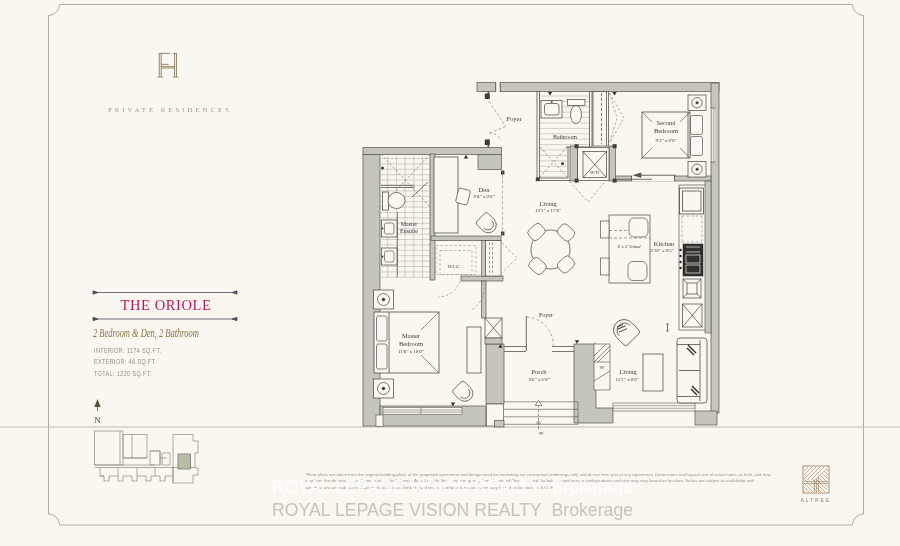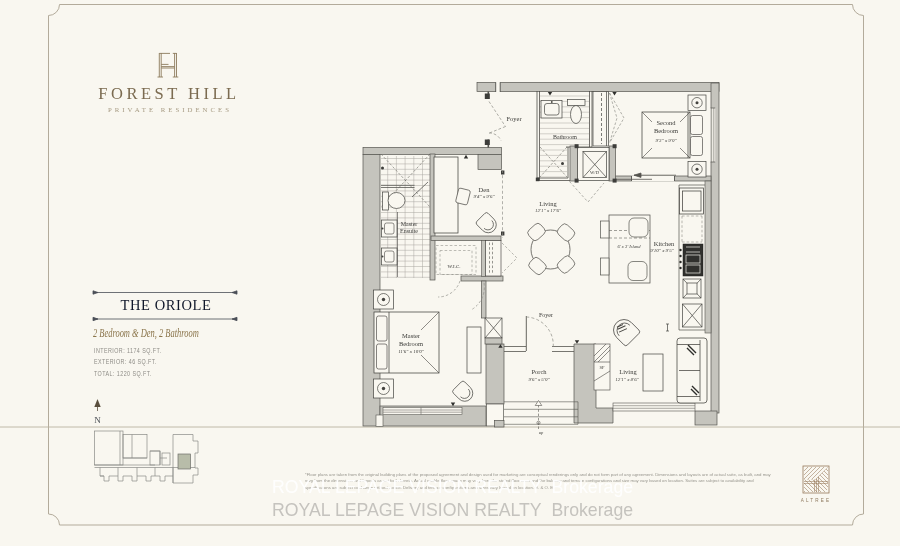--- a/index.html
+++ b/index.html
@@ -24,36 +24,35 @@
   <line x1="28.5" y1="11" x2="28.5" y2="35"></line>
   <line x1="11.3" y1="11.4" x2="22" y2="11.4"></line>
   <line x1="13.2" y1="22.4" x2="20.5" y2="22.4"></line>
   <line x1="13.2" y1="24.6" x2="26.6" y2="24.6"></line>
   <line x1="13.2" y1="26" x2="26.6" y2="26"></line>
   <line x1="9.5" y1="35" x2="15" y2="35"></line>
   <line x1="24.8" y1="35" x2="30.3" y2="35"></line>
   <line x1="24.8" y1="11.4" x2="28.5" y2="11.4"></line>
 </svg>
 
-<div class="abs" style="left:0;top:84px;width:338px;text-align:center;font-size:16.5px;letter-spacing:3.5px;color:#7b6b50;">FOREST HILL</div>
 
 <div class="abs" style="left:0;top:105.5px;width:340px;text-align:center;font-size:6.8px;letter-spacing:3px;color:#a69a82;">PRIVATE RESIDENCES</div>
 
 <svg class="abs" style="left:90px;top:288px" width="150" height="36" viewBox="0 0 150 36">
   <g stroke="#4a4e57" stroke-width="0.8" fill="#4a4e57">
     <line x1="5" y1="4.5" x2="145" y2="4.5"></line>
     <path d="M 8,4.5 L 3,2.8 L 3,6.2 Z"></path>
         <path d="M 142,4.5 L 147,2.8 L 147,6.2 Z"></path>
     <line x1="5" y1="31" x2="145" y2="31"></line>
     <path d="M 8,31 L 3,29.3 L 3,32.7 Z"></path>
         <path d="M 142,31 L 147,29.3 L 147,32.7 Z"></path>
   </g>
 </svg>
 
-<div class="abs" style="left:0;top:297px;width:332px;text-align:center;font-size:14.5px;letter-spacing:0.6px;color:#0f172a;">THE ORIOLE</div>
+<div class="abs" style="left:0;top:297px;width:332px;text-align:center;font-size:14.5px;letter-spacing:0.6px;color:#be185d;">THE ORIOLE</div>
 
 <div class="abs" style="left:93px;top:326px;font-style:italic;font-size:11.8px;line-height:1.2;color:#8a744a;transform:scaleX(.715);transform-origin:0 0;">2 Bedroom &amp; Den, 2 Bathroom</div>
 
 <div class="abs" style="left:94px;top:347.5px;font-family:'Liberation Sans',sans-serif;font-size:6.8px;line-height:1;letter-spacing:0.55px;color:#8e8c86;transform:scaleX(.79);transform-origin:0 0;">INTERIOR: 1174 SQ.FT.</div>
 <div class="abs" style="left:94px;top:359px;font-family:'Liberation Sans',sans-serif;font-size:6.8px;line-height:1;letter-spacing:0.55px;color:#8e8c86;transform:scaleX(.79);transform-origin:0 0;">EXTERIOR: 46 SQ.FT.</div>
 <div class="abs" style="left:94px;top:370.5px;font-family:'Liberation Sans',sans-serif;font-size:6.8px;line-height:1;letter-spacing:0.55px;color:#8e8c86;transform:scaleX(.79);transform-origin:0 0;">TOTAL: 1220 SQ.FT.</div>
 
 <svg class="abs" style="left:88px;top:398px" width="20" height="28" viewBox="0 0 20 28">
   <line x1="9.5" y1="4" x2="9.5" y2="13" stroke="#5a4f3d" stroke-width="0.8"></line>
   <path d="M 9.5,1 L 6.3,9 L 12.7,9 Z" fill="#5a4f3d"></path>

